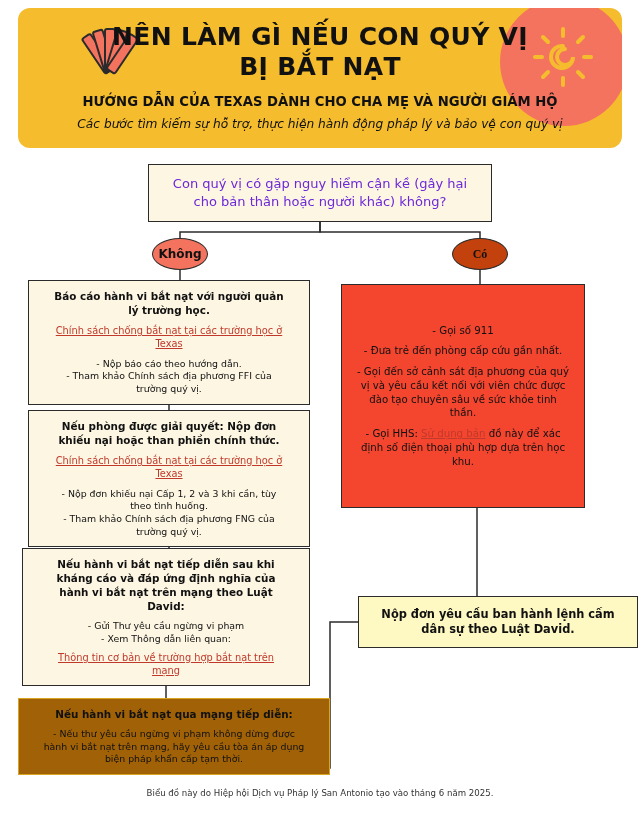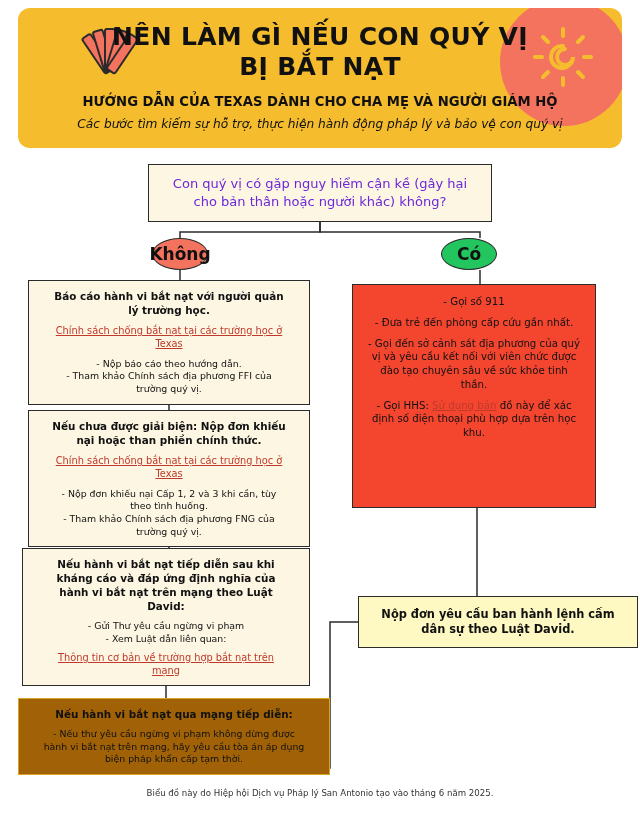--- a/index.html
+++ b/index.html
@@ -142,42 +142,42 @@
     color: #6d28d9;
   }
 
   
   .pill {
     position: absolute;
     width: 56px; height: 32px;
     border-radius: 50%;
     border: 1.6px solid #2b2b2b;
     display: flex; align-items: center; justify-content: center;
-    font-size: 17px;
+    font-size: 12px;
     font-weight: bold;
     color: #111;
     text-align: center;
   }
   #pill-no  { left: 152px; top: 90px; background: #f4735e; }
-  #pill-yes { left: 441px; top: 90px; background: #22c55e; }
+  #pill-yes { left: 452px; top: 90px; background: #c2410c; font-family: Liberation Serif, serif; }
 
   
   #n1 { left: 28px; top: 132px; width: 282px; }
   #n2 { left: 28px; top: 262px; width: 282px; }
   #n3 { left: 22px; top: 400px; width: 288px; }
   #n4 {
     left: 18px; top: 550px; width: 312px;
     background: #a16207; border-color: #d9a520;
   }
 
   
   #r1 {
-    left: 352px; top: 136px; width: 244px; height: 224px;
+    left: 341px; top: 136px; width: 244px; height: 224px;
     background: #f4452f;
-    display: flex; flex-direction: column; 
+    display: flex; flex-direction: column; justify-content: center;
     padding: 10px 14px;
   }
   #r1 .t-norm { font-size: 10.2px; color: #111; }
   #r1 .t-link { font-size: 10.2px; color: #c0392b; text-decoration: underline; }
   #r2 {
     left: 358px; top: 448px; width: 280px; height: 52px;
     background: #fef9c3;
     display: flex; align-items: center; 
   }
   #r2 .t-bold { font-size: 11.4px; }
@@ -263,33 +263,33 @@
   <div class="node" id="n1">
     <div class="t-bold">Báo cáo hành vi bắt nạt với người quản lý trường học.</div>
     <div class="gap6"></div>
     <div class="t-link">Chính sách chống bắt nạt tại các trường học ở Texas</div>
     <div class="gap6"></div>
     <div class="t-norm">- Nộp báo cáo theo hướng dẫn.</div>
     <div class="t-norm">- Tham khảo Chính sách địa phương FFI của trường quý vị.</div>
   </div>
 
   <div class="node" id="n2">
-    <div class="t-bold">Nếu chưa được giải biện: Nộp đơn khiếu nại hoặc than phiền chính thức.</div>
+    <div class="t-bold">Nếu phòng được giải quyết: Nộp đơn khiếu nại hoặc than phiền chính thức.</div>
     <div class="gap6"></div>
     <div class="t-link">Chính sách chống bắt nạt tại các trường học ở Texas</div>
     <div class="gap6"></div>
     <div class="t-norm">- Nộp đơn khiếu nại Cấp 1, 2 và 3 khi cần, tùy theo tình huống.</div>
     <div class="t-norm">- Tham khảo Chính sách địa phương FNG của trường quý vị.</div>
   </div>
 
   <div class="node" id="n3">
     <div class="t-bold">Nếu hành vi bắt nạt tiếp diễn sau khi kháng cáo và đáp ứng định nghĩa của hành vi bắt nạt trên mạng theo Luật David:</div>
     <div class="gap6"></div>
     <div class="t-norm">- Gửi Thư yêu cầu ngừng vi phạm</div>
-    <div class="t-norm">- Xem Luật dẫn liên quan:</div>
+    <div class="t-norm">- Xem Thông dẫn liên quan:</div>
     <div class="gap4"></div>
     <div class="t-link">Thông tin cơ bản về trường hợp bắt nạt trên mạng</div>
   </div>
 
   <div class="node" id="n4">
     <div class="t-bold">Nếu hành vi bắt nạt qua mạng tiếp diễn:</div>
     <div class="gap6"></div>
     <div class="t-norm">- Nếu thư yêu cầu ngừng vi phạm không dừng được hành vi bắt nạt trên mạng, hãy yêu cầu tòa án áp dụng biện pháp khẩn cấp tạm thời.</div>
   </div>
 

